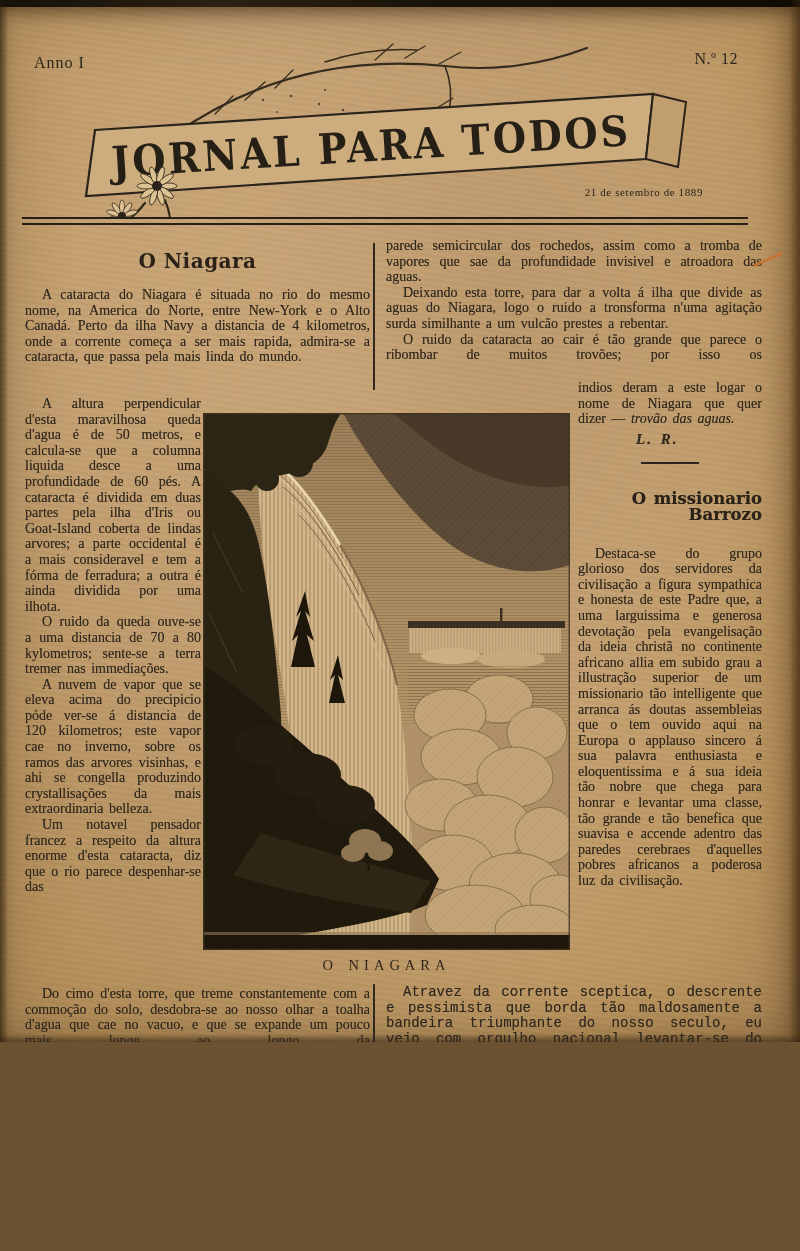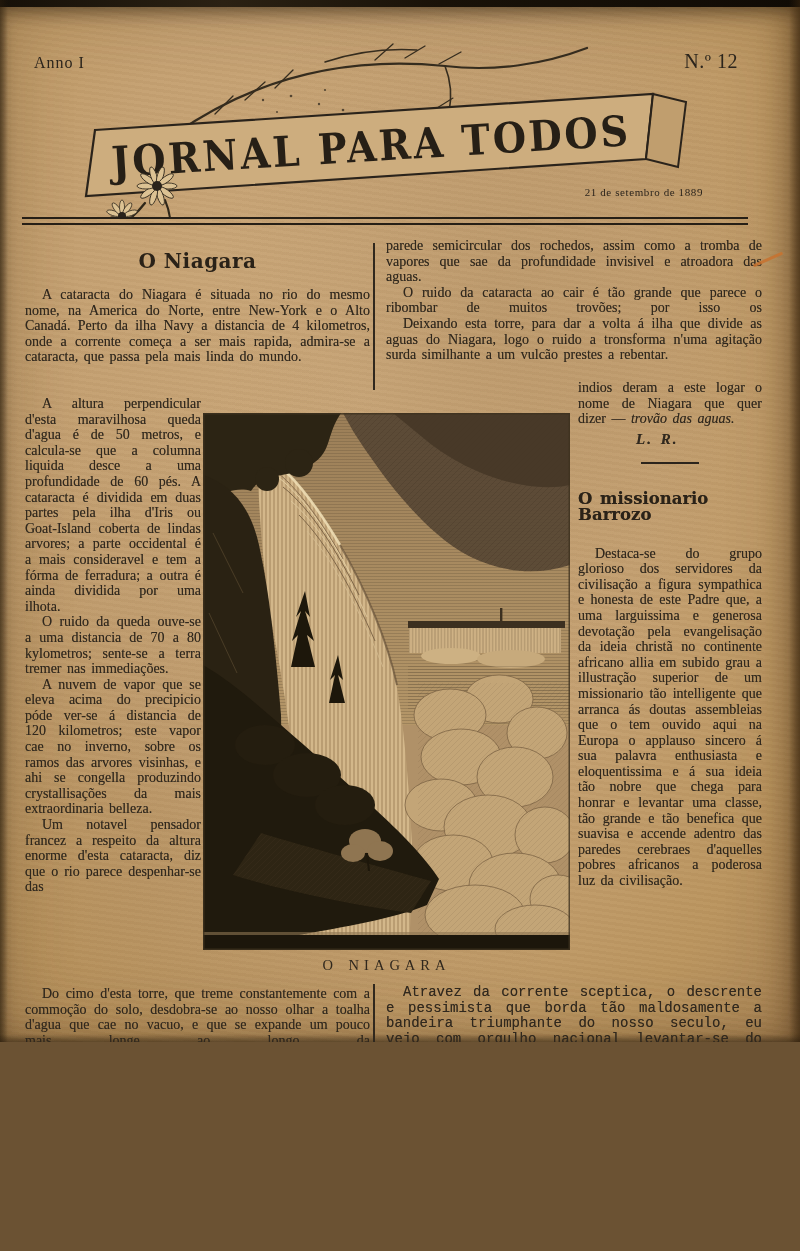--- a/index.html
+++ b/index.html
@@ -23,28 +23,28 @@
     background:linear-gradient(to top, rgba(30,20,8,.45), rgba(30,20,8,0));}
 
   .abs{position:absolute;}
   .txt{font-size:14px;line-height:15.6px;text-align:justify;word-spacing:2px;
        color:#30281e;text-shadow:0 0 .5px rgba(48,40,28,.55);}
   .txt p{margin:0;}
   .ind{text-indent:17px;}
   .jlast{text-align-last:justify;}
 
   .anno{font-size:16px;letter-spacing:1px;}
-  .issue{font-size:20px;letter-spacing:.5px;}
+  .issue{font-size:16px;letter-spacing:.5px;}
   .dateline{font-size:11px;letter-spacing:.6px;}
   .double-rule{border-top:2px solid #261f16;border-bottom:2px solid #261f16;height:4px;}
 
   .h1{font-family:"DejaVu Serif","Liberation Serif",serif;font-weight:bold;
       font-size:20px;text-align:center;letter-spacing:.5px;color:#2a2218;}
   .h2{font-family:"DejaVu Serif","Liberation Serif",serif;font-weight:bold;
-      font-size:16.5px;text-align:left;color:#2a2218;}
+      font-size:16.5px;text-align:right;color:#2a2218;}
   .sig{font-weight:bold;font-style:italic;font-size:15px;text-align:left;
        padding-left:58px;letter-spacing:2px;margin-top:5px;}
   .sect-div{width:58px;border-top:2px solid #2b241c;margin:15px auto 0 auto;}
   .vrule{width:2px;background:#30281e;}
   .caption{font-size:14.5px;letter-spacing:5px;text-align:center;color:#2f271d;
            word-spacing:2px;}
   .it{font-style:italic;}
   .scratch{width:32px;height:3px;background:#c8722f;transform:rotate(-24deg);
            border-radius:2px;opacity:.85;}
 </style>
@@ -153,22 +153,22 @@
     <p class="ind">A nuvem de vapor que se eleva acima do precipicio póde ver-se á distancia de 120 kilometros; este vapor cae no inverno, sobre os ramos das arvores visinhas, e ahi se congella produzindo crystallisações da mais extraordinaria belleza.</p>
     <p class="ind jlast">Um notavel pensador francez a respeito da altura enorme d'esta cataracta, diz que o rio parece despenhar-se das</p>
   </div>
 
   <div class="abs txt" style="left:25px;top:986px;width:345px;">
     <p class="ind jlast">Do cimo d'esta torre, que treme constantemente com a commoção do solo, desdobra-se ao nosso olhar a toalha d'agua que cae no vacuo, e que se expande um pouco mais longe ao longo da</p>
   </div>
 
   <div class="abs txt" style="left:386px;top:238px;width:376px;">
     <p>parede semicircular dos rochedos, assim como a tromba de vapores que sae da profundidade invisivel e atroadora das aguas.</p>
+    <p class="ind">Deixando esta torre, para dar a volta á ilha que divide as aguas do Niagara, logo o ruido a tronsforma n'uma agitação surda similhante a um vulcão prestes a rebentar.</p>
     <p class="ind jlast">O ruido da cataracta ao cair é tão grande que parece o ribombar de muitos trovões; por isso os</p>
-    <p class="ind">Deixando esta torre, para dar a volta á ilha que divide as aguas do Niagara, logo o ruido a tronsforma n'uma agitação surda similhante a um vulcão prestes a rebentar.</p>
   </div>
 
   <div class="abs txt" style="left:578px;top:380px;width:184px;">
     <p><span>indios deram a este logar o nome de Niagara que quer dizer — </span><span class="it">trovão das aguas.</span></p>
     <div class="sig">L. R.</div>
     <div class="sect-div"></div>
     <div class="h2" style="margin-top:27px;">O missionario Barrozo</div>
     <p class="ind" style="margin-top:23px;">Destaca-se do grupo glorioso dos servidores da civilisação a figura sympathica e honesta de este Padre que, a uma larguissima e generosa devotação pela evangelisação da ideia christã no continente africano allia em subido grau a illustração superior de um missionario tão intelligente que arranca ás doutas assembleias que o tem ouvido aqui na Europa o applauso sincero á sua palavra enthusiasta e eloquentissima e á sua ideia tão nobre que chega para honrar e levantar uma classe, tão grande e tão benefica que suavisa e accende adentro das paredes cerebraes d'aquelles pobres africanos a poderosa luz da civilisação.</p>
   </div>
 

